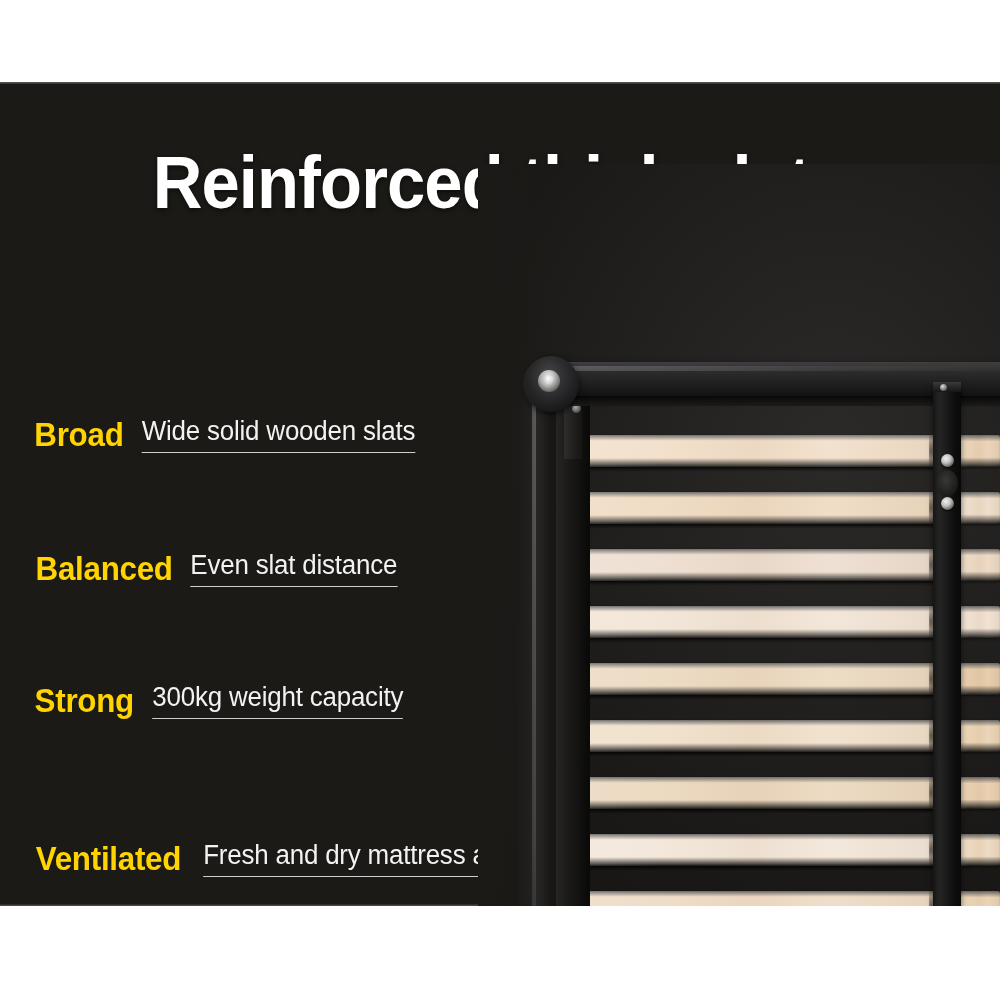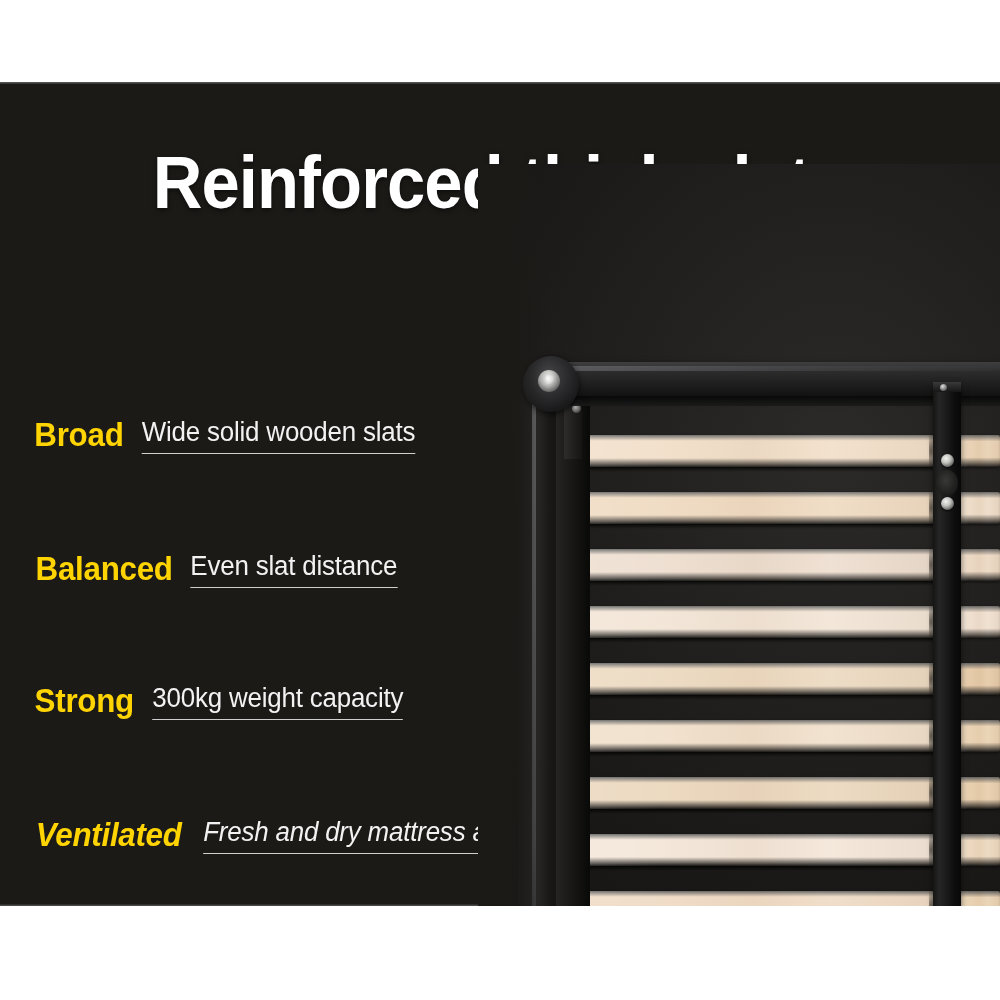--- a/index.html
+++ b/index.html
@@ -63,21 +63,21 @@
   
   .features {
     position: absolute;
     left: 22px;
     top: 260px;
     width: 530px;
   }
   .feature {
     position: absolute;
     display: flex;
-    align-items: flex-end;
+    align-items: flex-start;
     white-space: nowrap;
   }
   .feature-label {
     color: #ffd400;
     font-family: "Liberation Sans Narrow", "Liberation Sans", sans-serif;
     font-weight: 700;
     font-size: 33px;
     letter-spacing: -0.3px;
     transform: scaleX(0.95);
     transform-origin: left baseline;
@@ -354,21 +354,21 @@
       <div class="feature" style="top:208px;left:10px;">
         <span class="feature-label">Balanced</span>
         <span class="feature-desc">Even slat distance</span>
       </div>
 
       <div class="feature" style="top:340px;left:10px;">
         <span class="feature-label">Strong</span>
         <span class="feature-desc">300kg weight capacity</span>
       </div>
 
-      <div class="feature" style="top:474px;left:10px;font-style:italic;">
+      <div class="feature" style="top:498px;left:10px;">
         <span class="feature-label">Ventilated</span>
         <span class="feature-desc">Fresh and dry mattress at all times</span>
       </div>
 
     </div>
 
     <div class="photo">
       <div class="photo-bg"></div>
 
       <div id="slat-layer">

